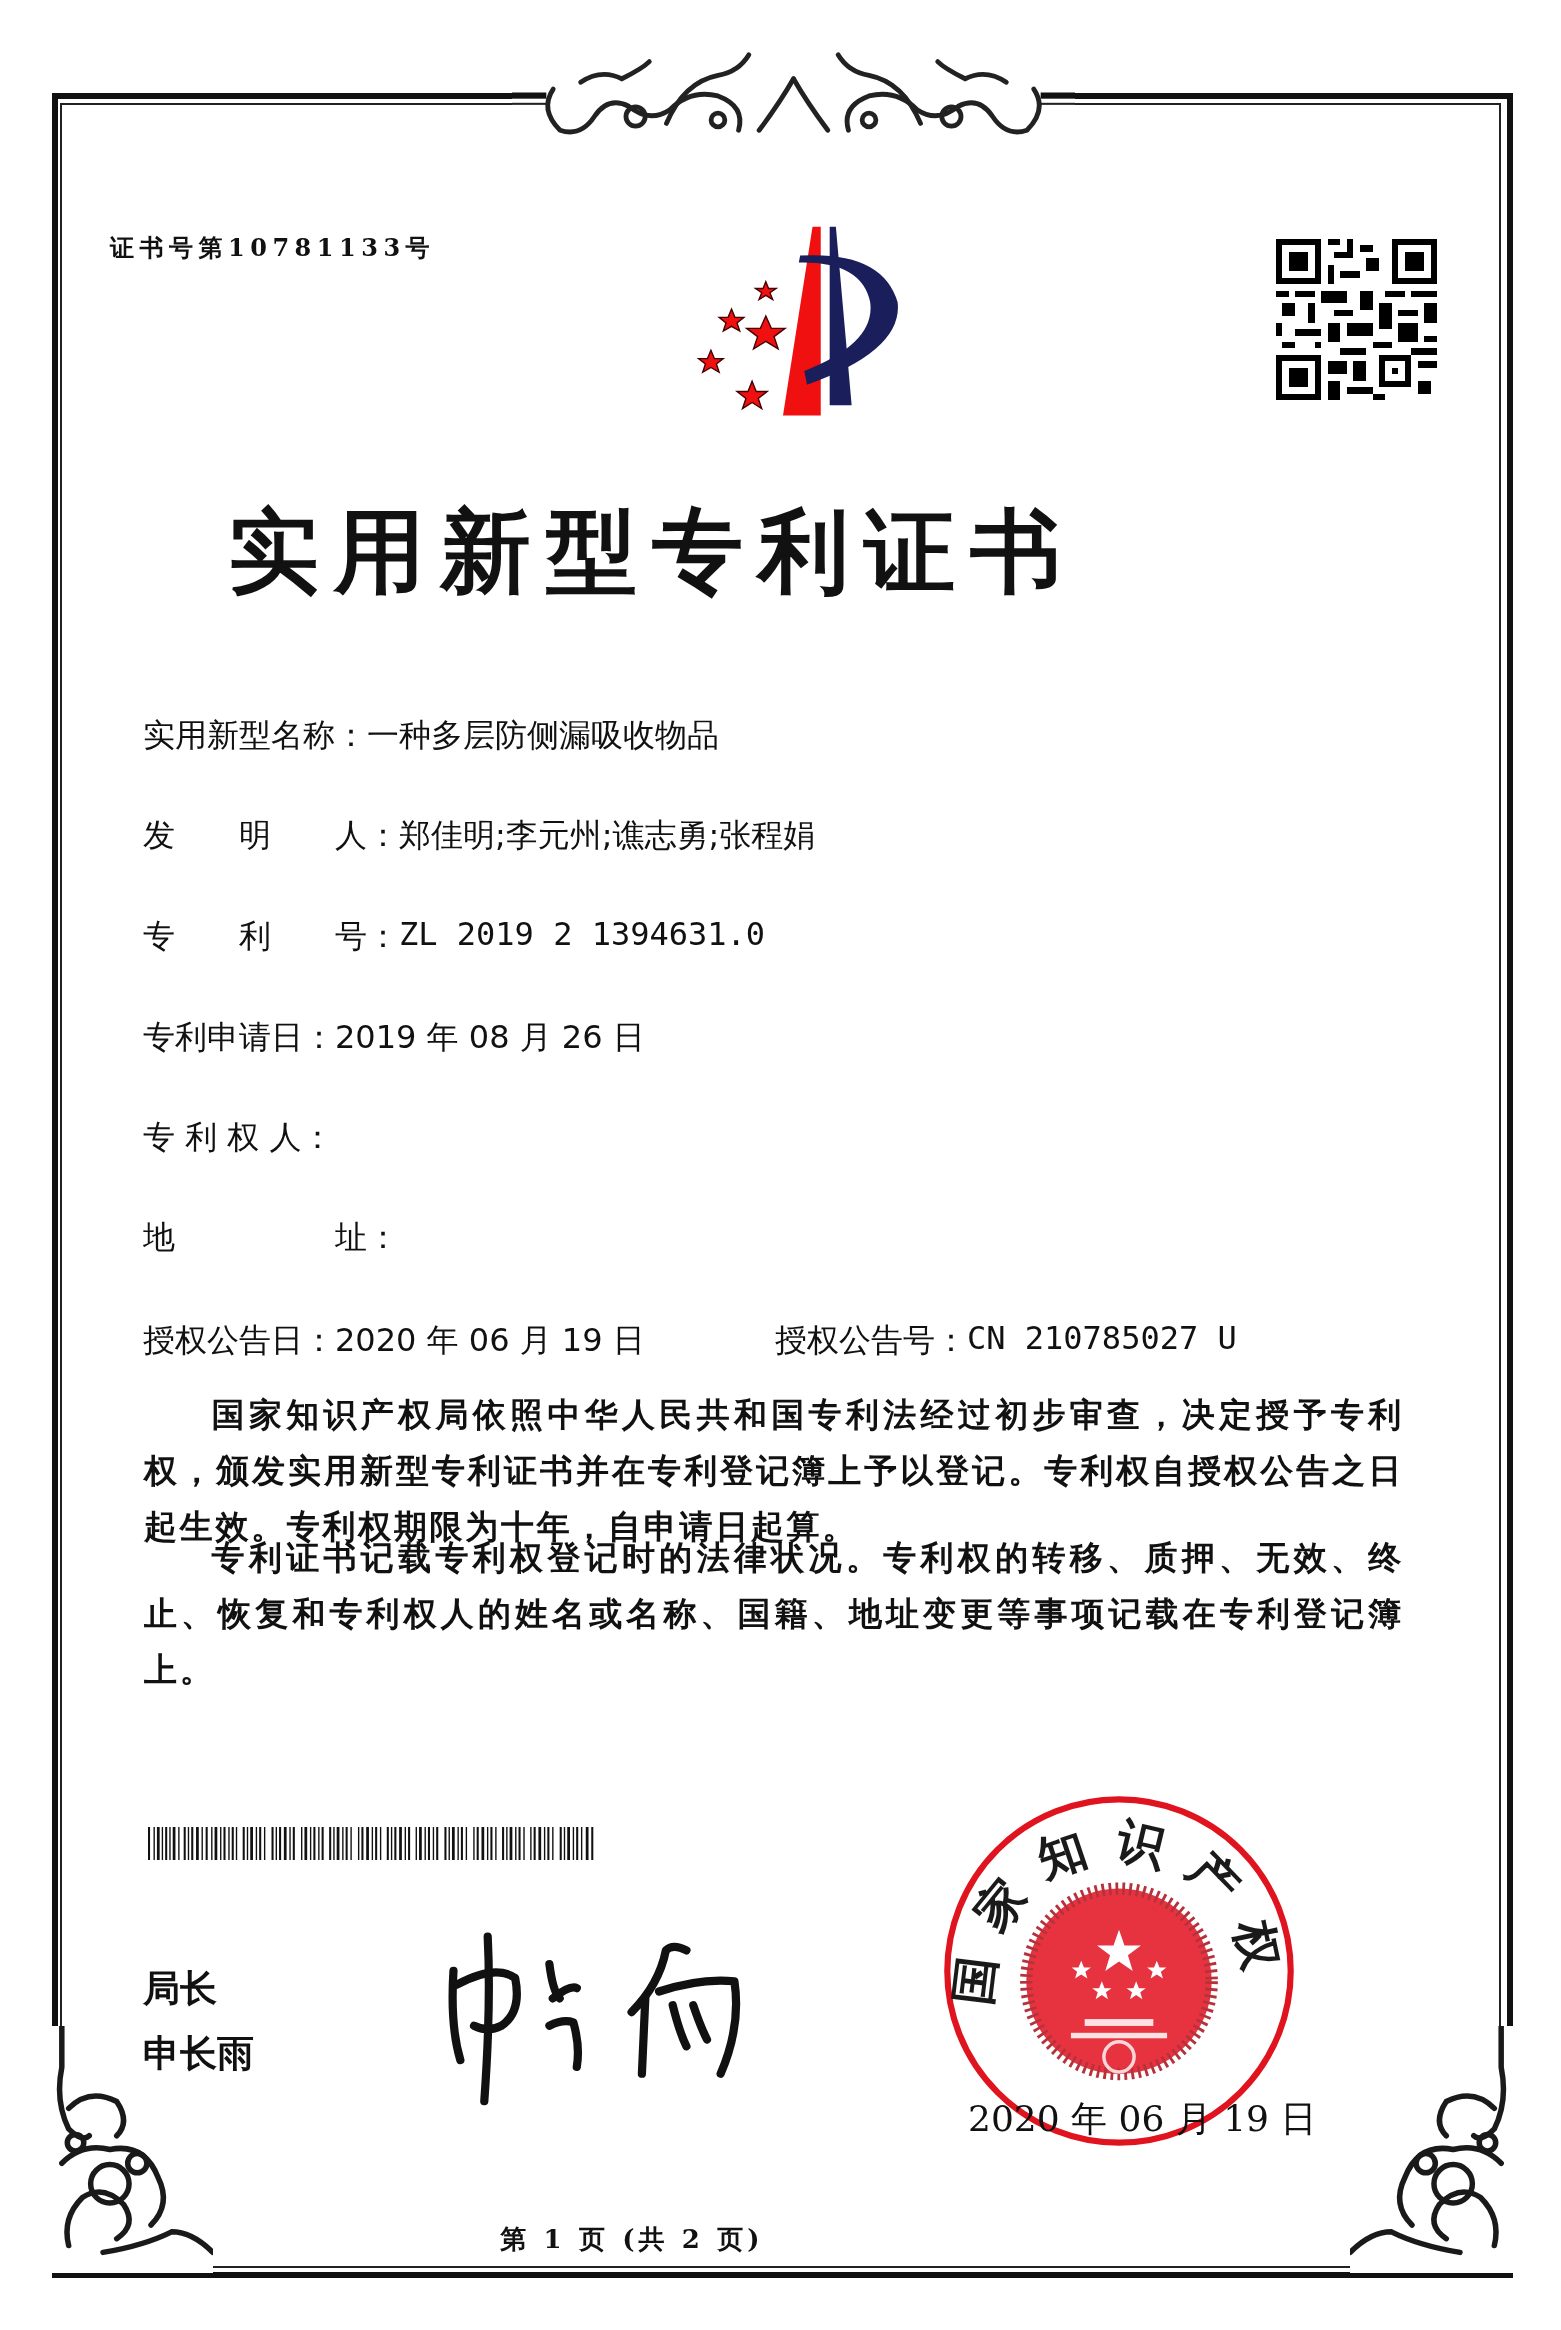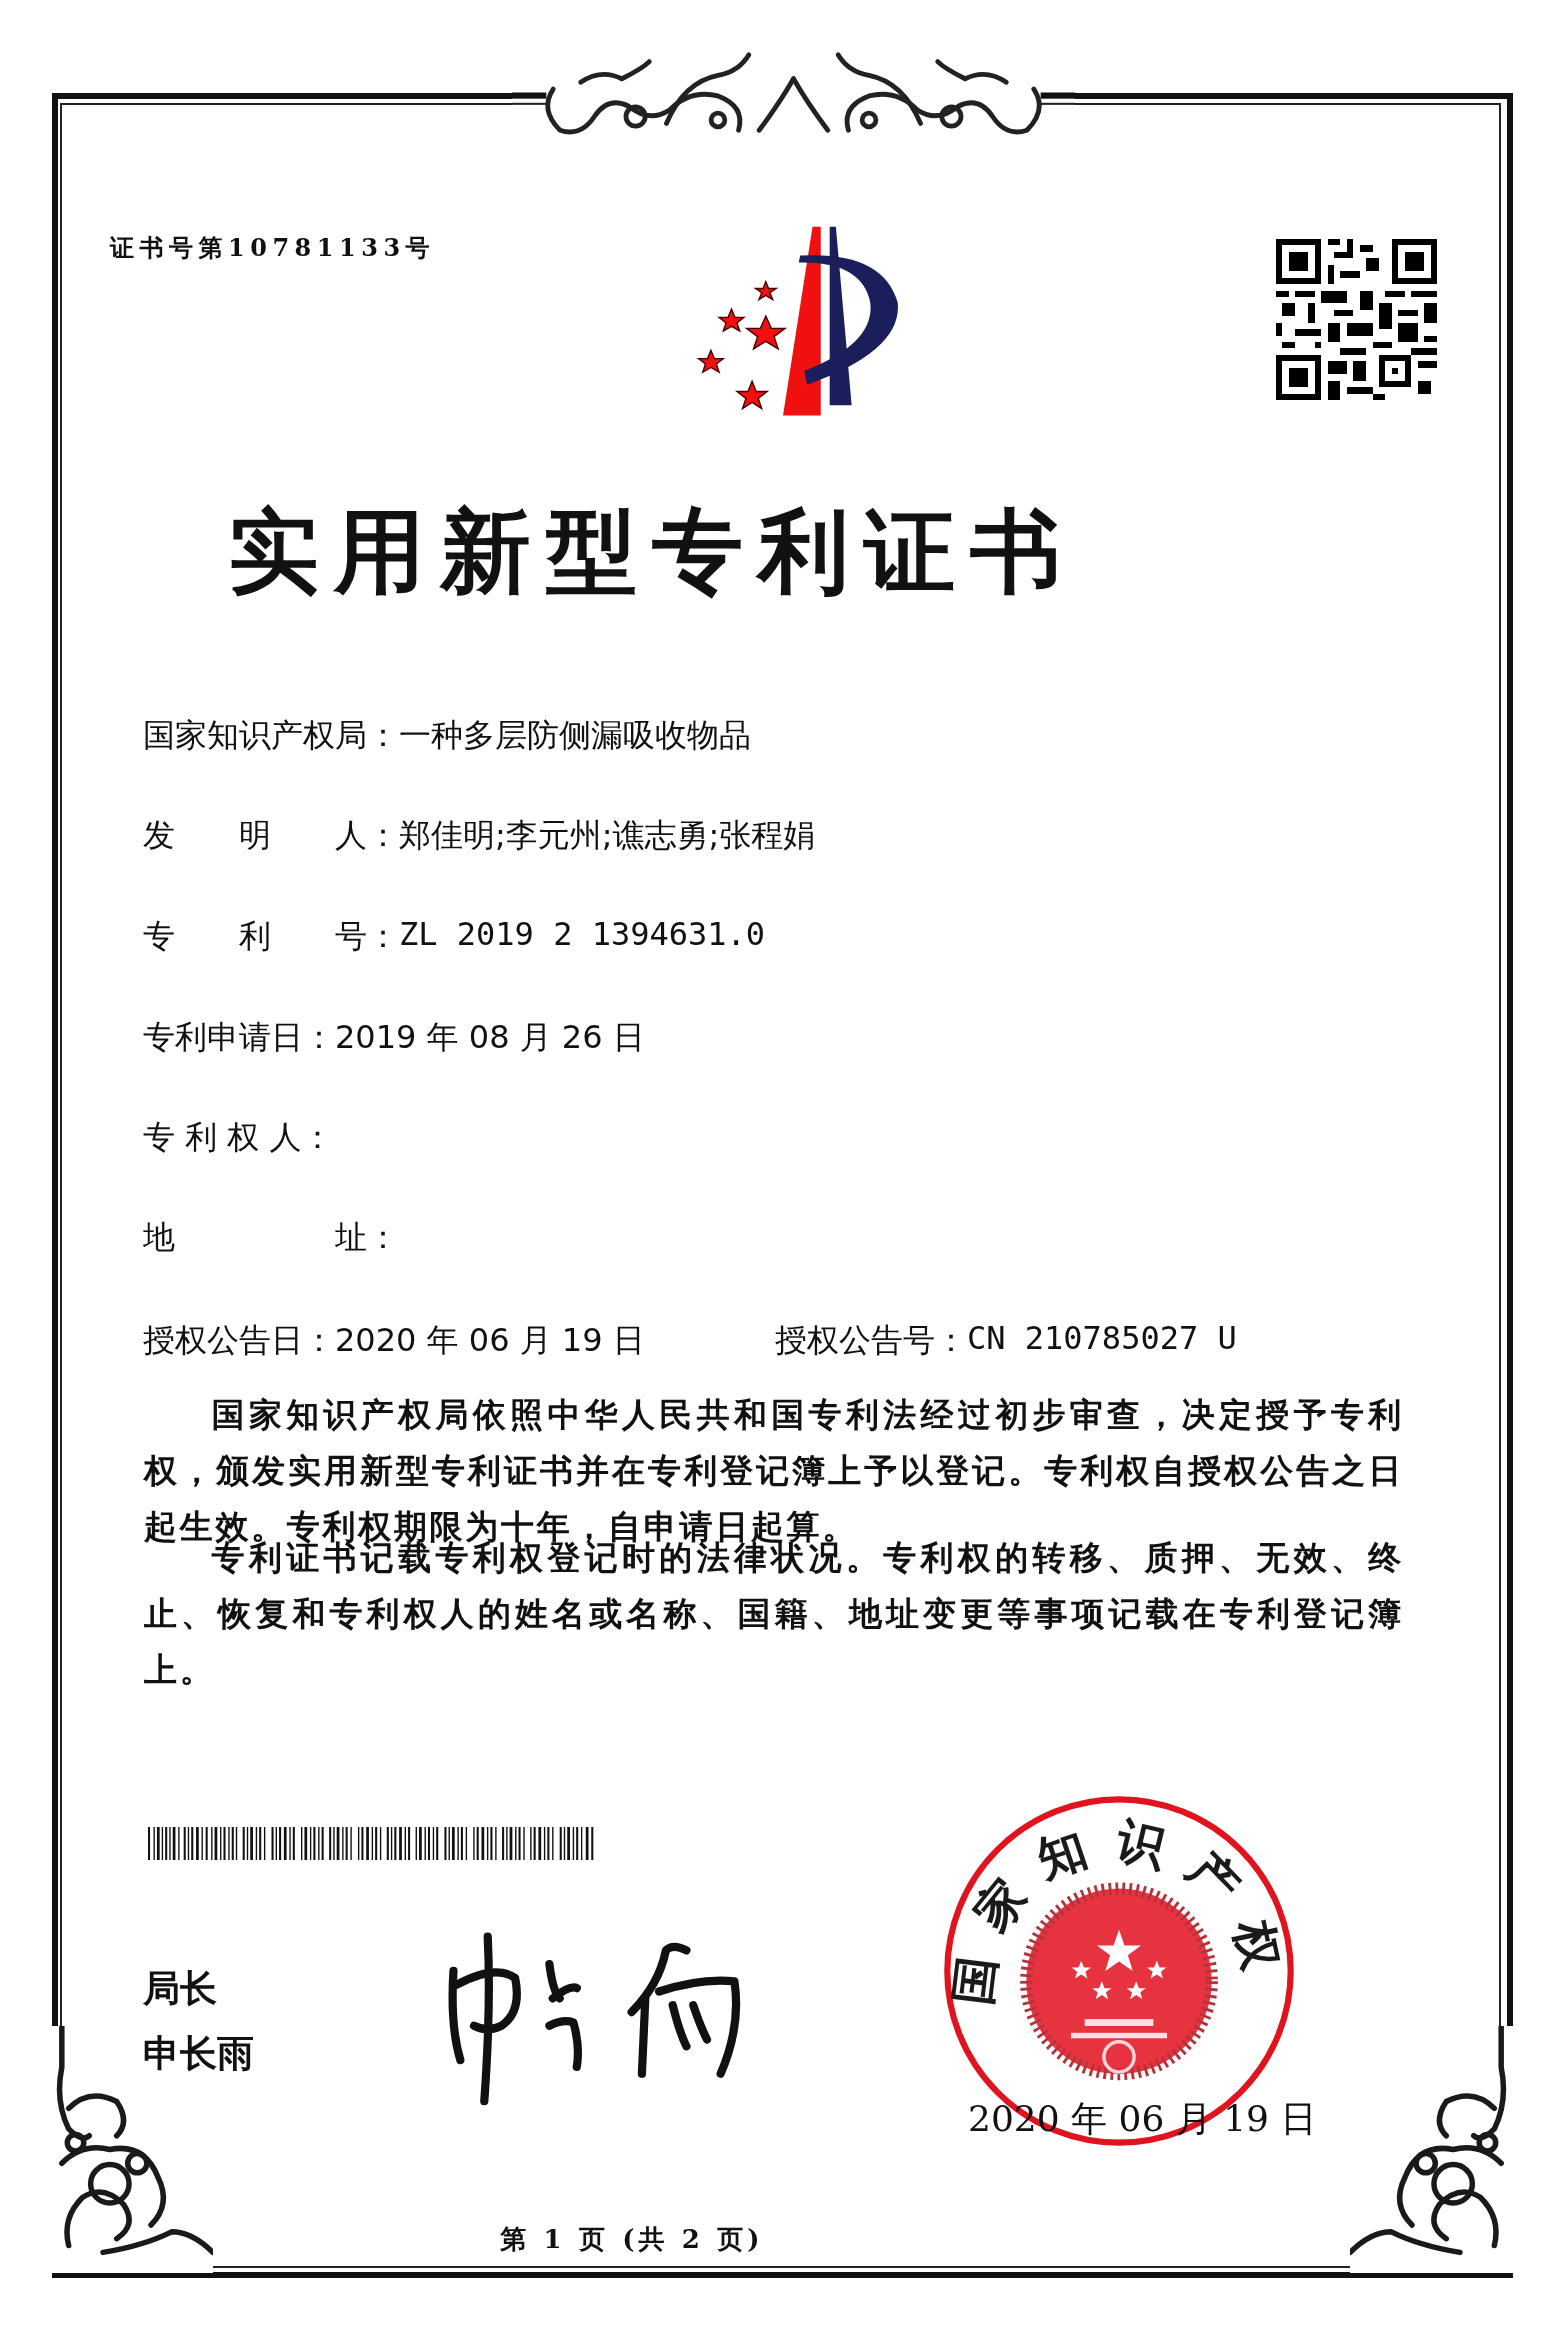--- a/index.html
+++ b/index.html
@@ -176,21 +176,21 @@
         <rect x="11" y="23" width="4" height="1"></rect>
         <rect x="22" y="22" width="2" height="2"></rect>
         <rect x="15" y="24" width="2" height="1"></rect>
     </g>
   </svg>
 </div>
 
 <div class="title">实用新型专利证书</div>
 
 <div class="field" style="top:714px;">
-  <span class="label">国家知识产权局：</span>
+  <span class="label">实用新型名称：</span>
   <span class="value">一种多层防侧漏吸收物品</span>
 </div>
 <div class="field" style="top:814px;">
   <span class="label">发　　明　　人：</span>
   <span class="value">郑佳明;李元州;谯志勇;张程娟</span>
 </div>
 <div class="field" style="top:915px;">
   <span class="label">专　　利　　号：</span>
   <span class="value serif-num">ZL 2019 2 1394631.0</span>
 </div>

